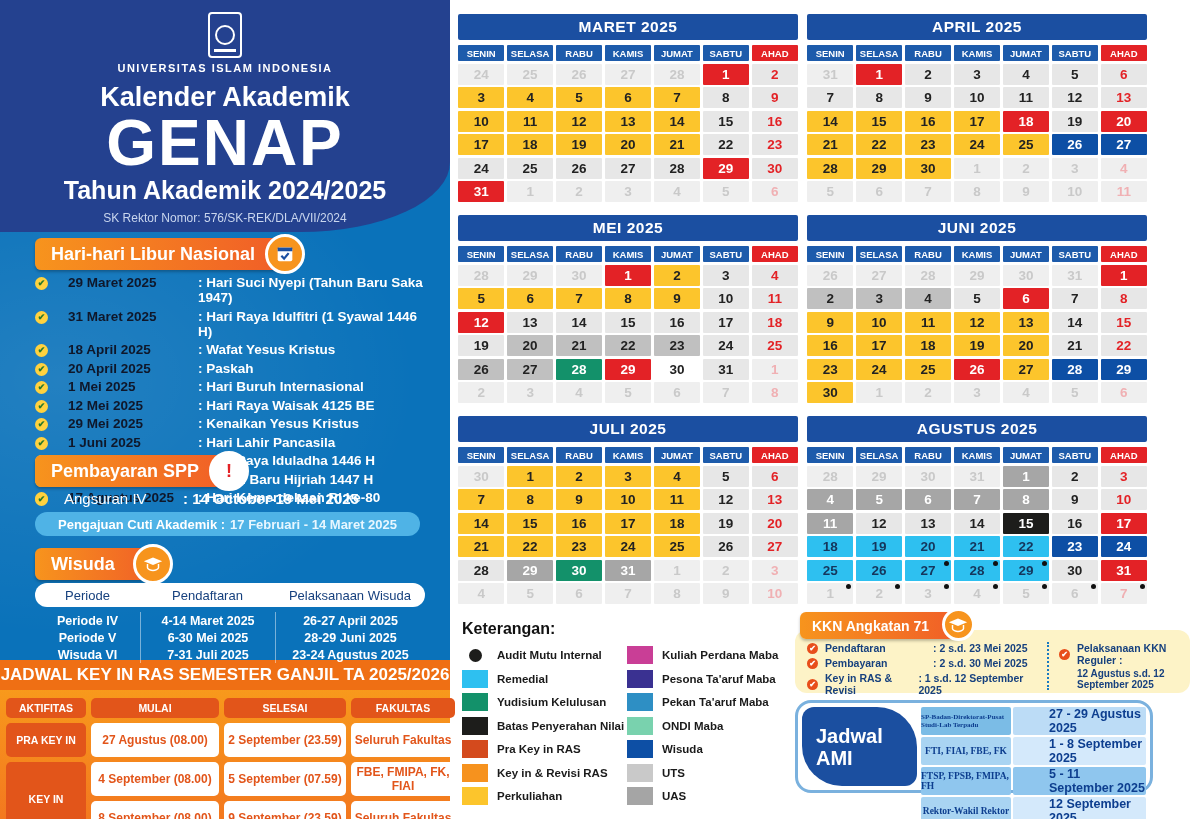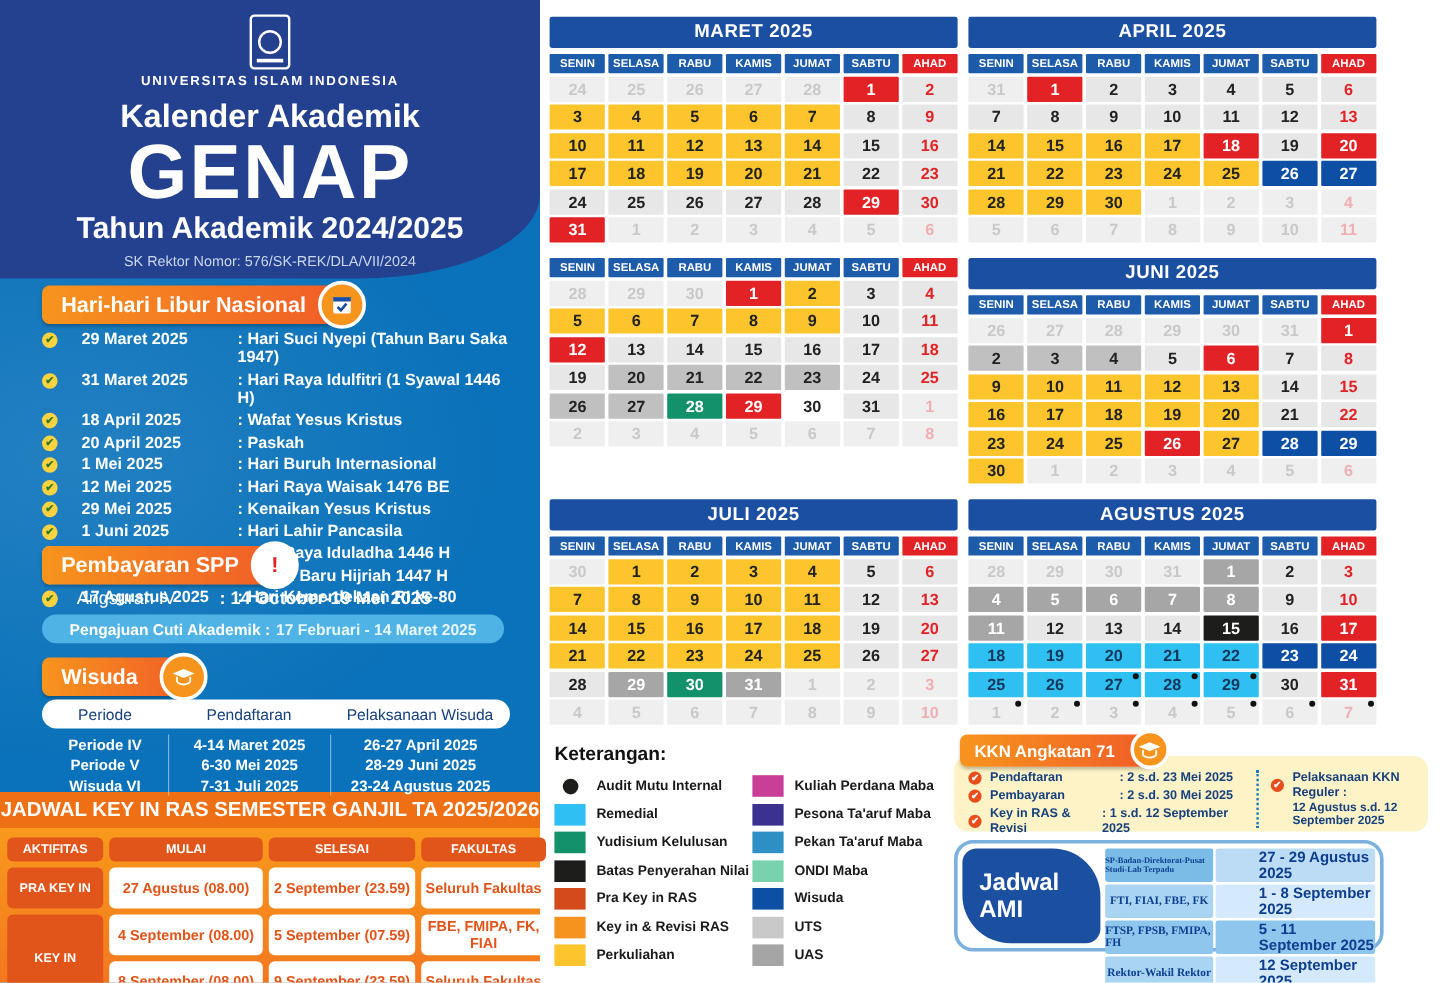--- a/index.html
+++ b/index.html
@@ -31,21 +31,21 @@
     display:flex; align-items:center; padding:0 44px 0 16px; z-index:3; box-shadow:0 2px 3px rgba(0,0,0,.25); }
   .pill .badge { position:absolute; right:-6px; top:-4px; width:40px; height:40px; border-radius:50%;
     background:#f7941d; border:3px solid #fff; display:flex; align-items:center; justify-content:center; }
   .badge svg { width:22px; height:22px; }
   .badge.white { background:#fff; color:#e32226; font-weight:800; font-size:18px; }
 
   .hol-list { position:absolute; left:35px; top:275px; width:400px; z-index:3; }
   .hol-row { display:flex; align-items:flex-start; margin-bottom:3.5px; }
   .chk { flex:0 0 13px; width:13px; height:13px; border-radius:50%; background:#ffd23f; color:#2b7a2b;
     font-size:9px; font-weight:bold; line-height:13px; text-align:center; margin-top:2px; }
-  .hol-date { flex:0 0 150px; color:#ffffff; font-weight:bold; font-size:13.5px; padding-left:20px; }
+  .hol-date { flex:0 0 150px; color:#0f172a; font-weight:bold; font-size:13.5px; padding-left:20px; }
   .hol-name { color:#fff; font-size:13.5px; font-weight:bold; }
 
   .spp-row { position:absolute; left:35px; top:490px; display:flex; align-items:center; z-index:3; }
   .spp-label { color:#fff; font-weight:normal; font-size:15px; padding-left:16px; width:135px; }
   .spp-value { color:#fff; font-weight:bold; font-size:15px; }
   .cuti-bar { position:absolute; left:35px; top:512px; width:385px; height:24px; background:#4fb3e6;
     border-radius:12px; display:flex; align-items:center; justify-content:center; z-index:3; }
   .cuti-bar .lab { color:#fff; font-weight:bold; font-size:13px; }
   .cuti-bar .val { color:#e8f7ff; font-size:13px; font-weight:bold; margin-left:5px; }
 
@@ -194,21 +194,21 @@
           <span class="hol-name">: Paskah</span>
         </div>
         <div class="hol-row">
           <span class="chk">✔</span>
           <span class="hol-date">1 Mei 2025</span>
           <span class="hol-name">: Hari Buruh Internasional</span>
         </div>
         <div class="hol-row">
           <span class="chk">✔</span>
           <span class="hol-date">12 Mei 2025</span>
-          <span class="hol-name">: Hari Raya Waisak 1476 BE</span>
+          <span class="hol-name">: Hari Raya Waisak 4125 BE</span>
         </div>
         <div class="hol-row">
           <span class="chk">✔</span>
           <span class="hol-date">29 Mei 2025</span>
           <span class="hol-name">: Kenaikan Yesus Kristus</span>
         </div>
         <div class="hol-row">
           <span class="chk">✔</span>
           <span class="hol-date">1 Juni 2025</span>
           <span class="hol-name">: Hari Lahir Pancasila</span>
@@ -580,20 +580,21 @@
           </div>
           <div class="dc t-out">
             <span>10</span>
           </div>
           <div class="dc t-outsun">
             <span>11</span>
           </div>
         </div>
       </div>
       <div class="month">
+        <div class="m-title">MEI 2025</div>
         <div class="cal-grid" style="margin-bottom: 2.5px;">
           <div class="dh">SENIN</div>
           <div class="dh">SELASA</div>
           <div class="dh">RABU</div>
           <div class="dh">KAMIS</div>
           <div class="dh">JUMAT</div>
           <div class="dh">SABTU</div>
           <div class="dh ahad">AHAD</div>
         </div>
         <div class="cal-grid">

